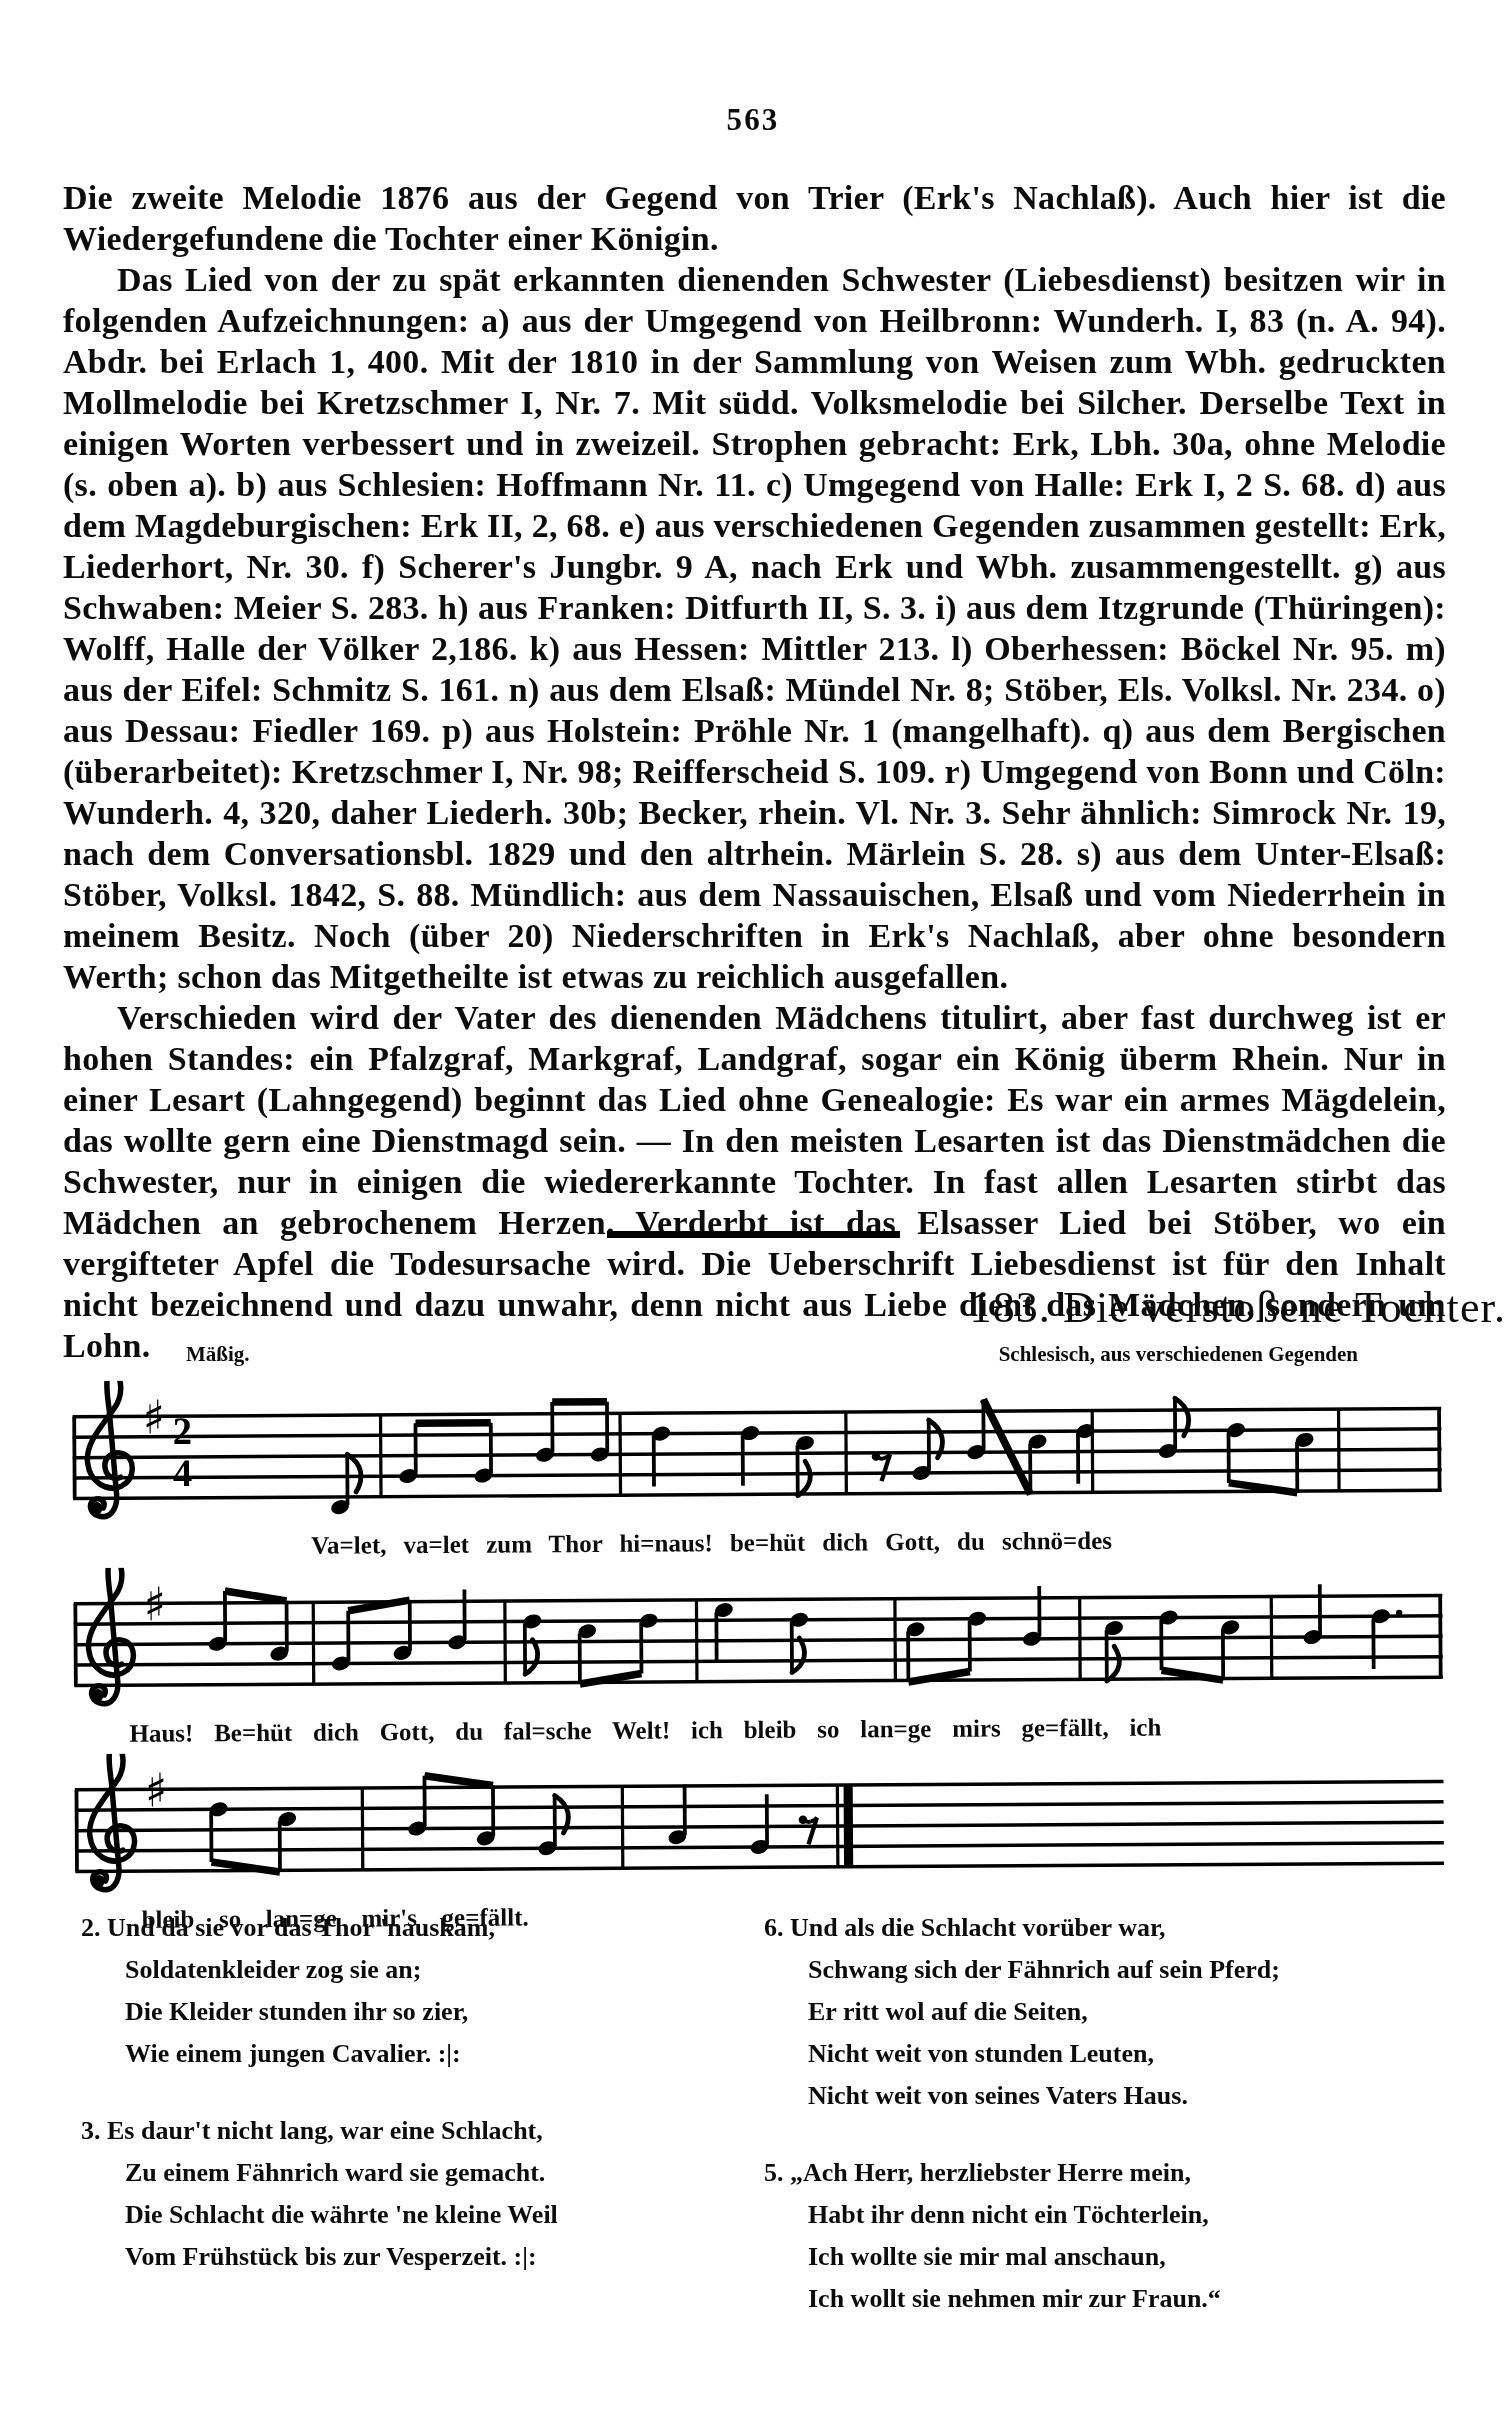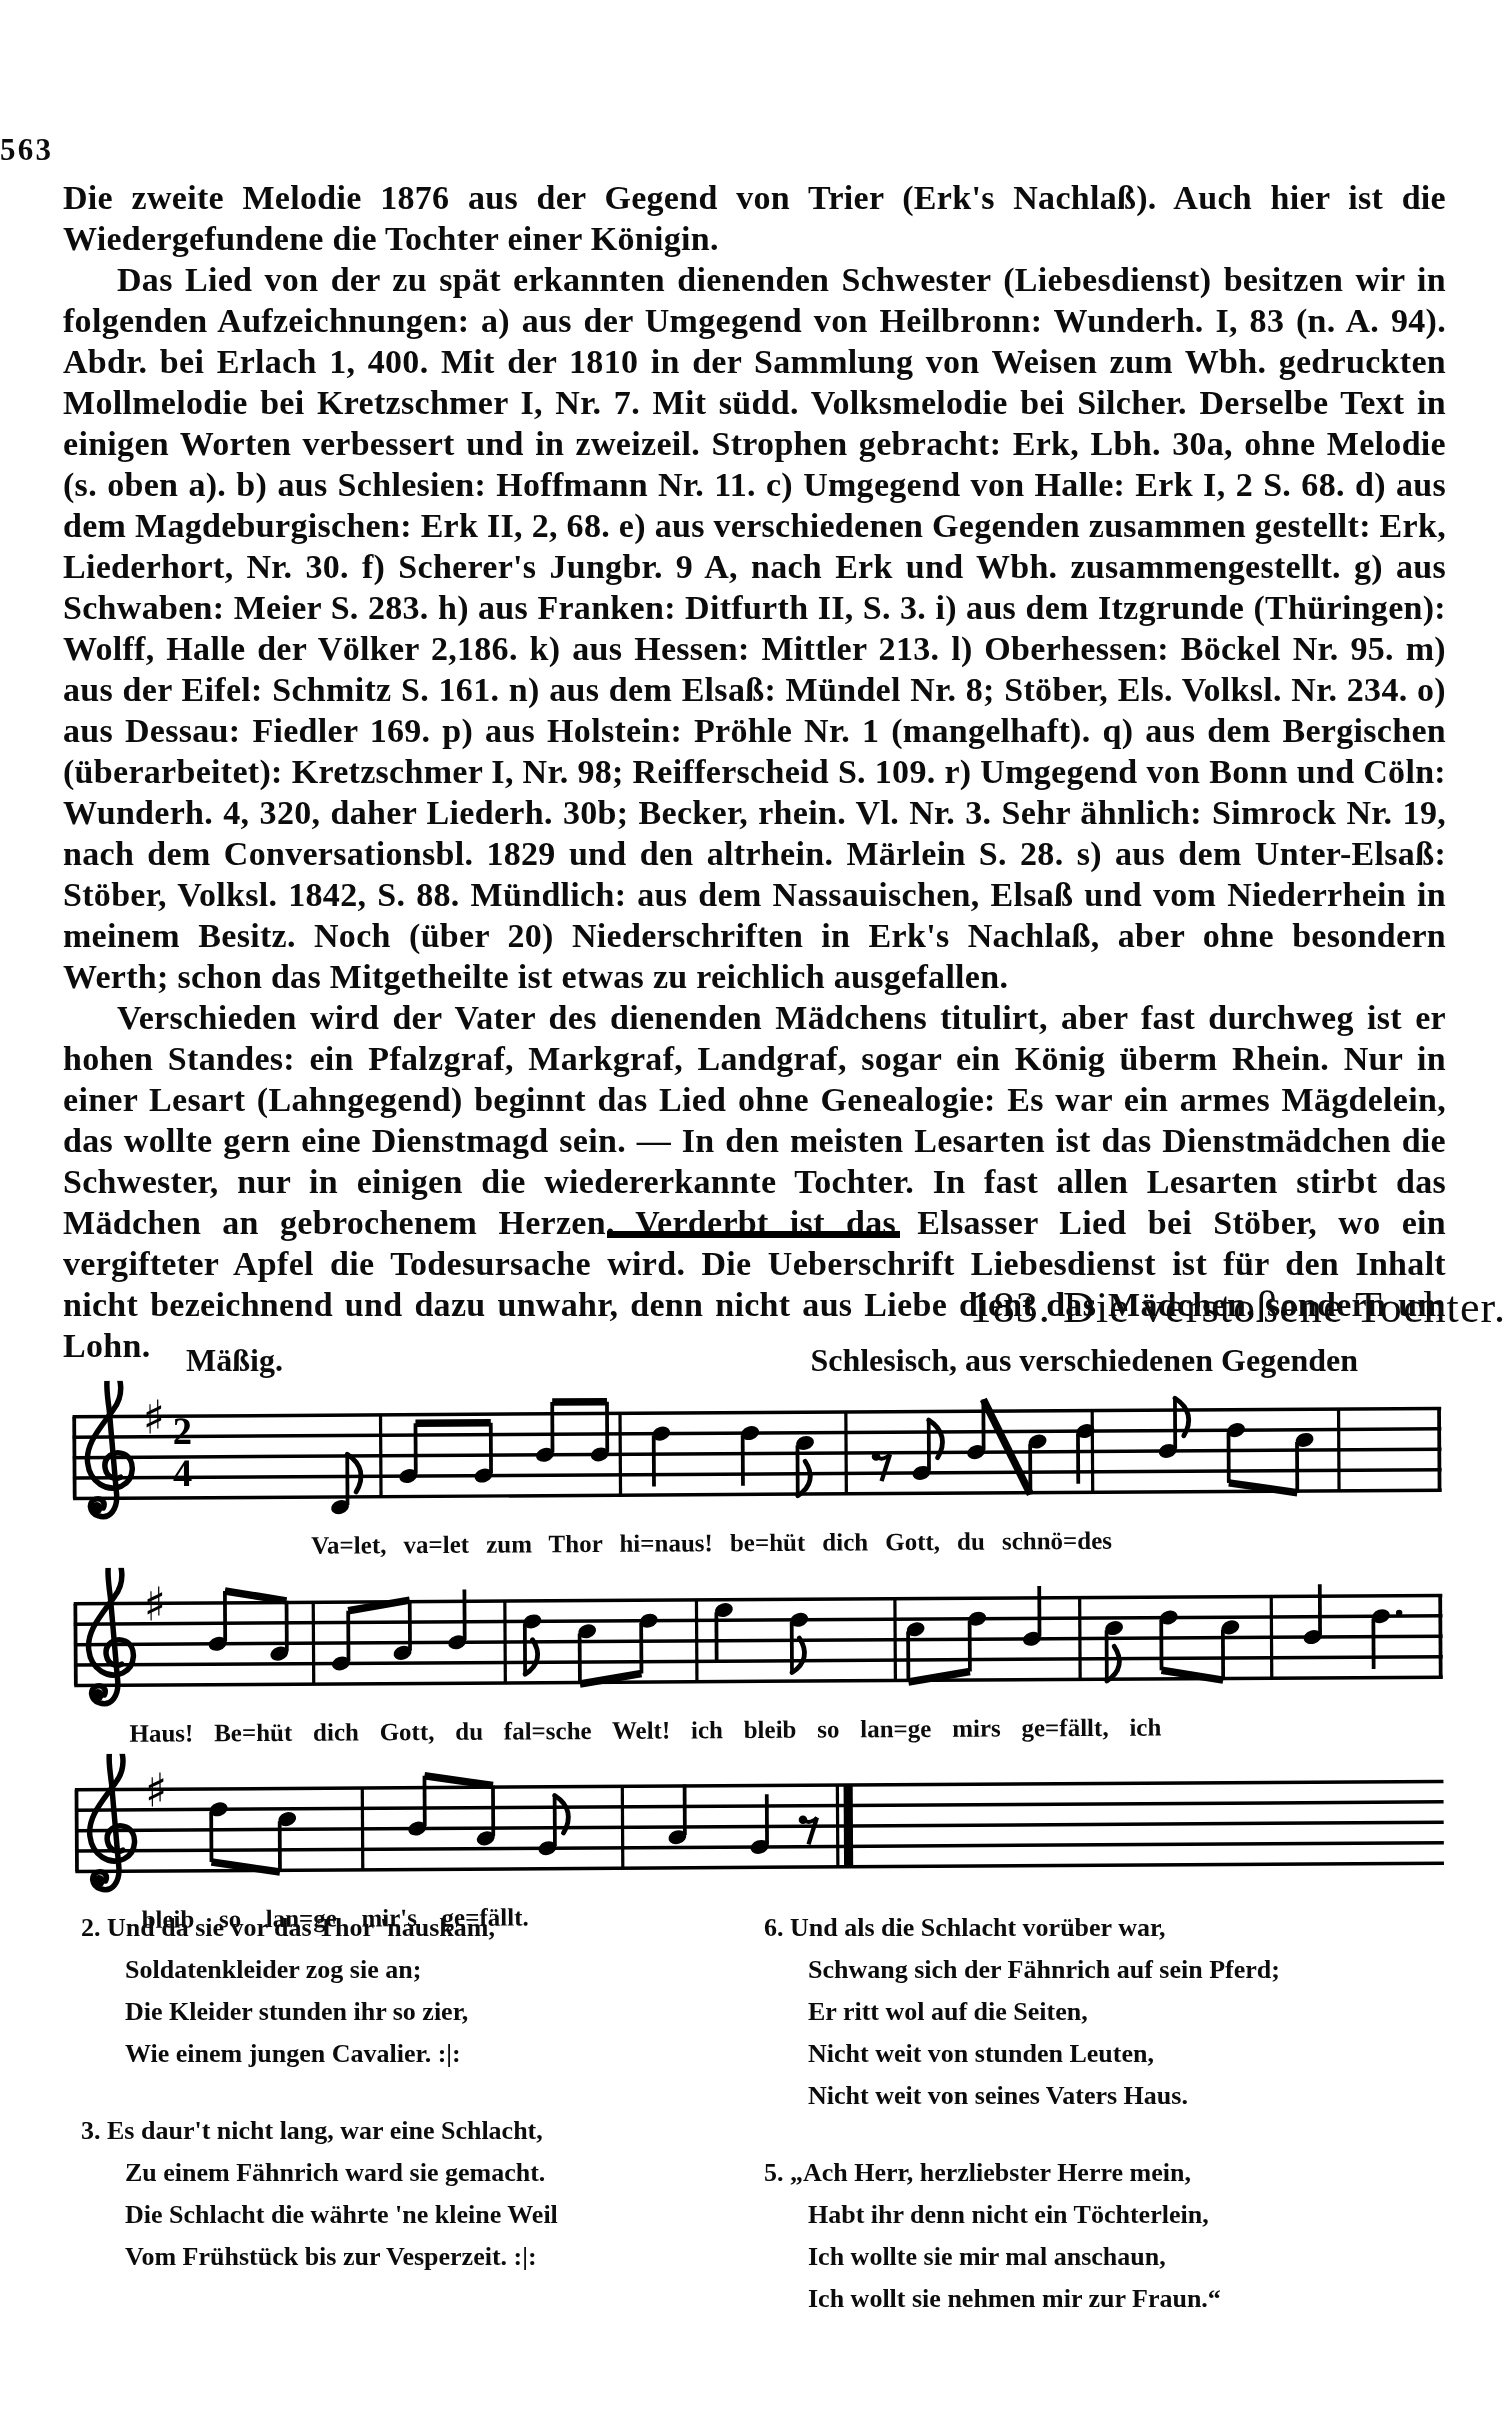--- a/index.html
+++ b/index.html
@@ -1,31 +1,31 @@
 <!DOCTYPE html>
 <html style="font-size:8.6px"><head>
 <meta charset="utf-8">
 <style>
   html,body{margin:0;padding:0;background:#e8e6e0;}
   .page{
     position:relative;width:1506px;height:2426px;background:#ffffff;
     font-family:"Liberation Serif","DejaVu Serif",serif;color:#0c0c0c;
     overflow:hidden;
   }
-  .page-number{position:absolute;top:102px;left:0;width:100%;text-align:left;
-    font-size:31px;font-weight:700;letter-spacing:2.2px;margin-top:30px;}
+  .page-number{position:absolute;top:102px;left:0;width:100%;text-align:center;
+    font-size:31px;font-weight:700;letter-spacing:2.2px;}
   .commentary{position:absolute;top:177px;left:63px;width:1383px;}
   .commentary p{margin:0;font-size:34px;line-height:41px;font-weight:700;
     text-align:justify;letter-spacing:0.3px;}
   .commentary p.indent{text-indent:54px;}
   .separator{position:absolute;top:1231px;left:607px;width:293px;height:7px;background:#000;}
   .song-title{position:absolute;top:1253px;left:0;width:100%;text-align:right;
     font-size:44px;font-weight:400;letter-spacing:1.1px;}
   .tempo-row{position:absolute;top:1342px;left:186px;width:1172px;display:flex;
-    justify-content:space-between;font-size:32px;font-weight:700;}
+    justify-content:space-between;font-size:21px;font-weight:700;}
   .music-block{position:absolute;top:1377px;left:59px;width:1388px;transform:rotate(-0.35deg);}
   .staff-system{margin:0 0 6.5px 0;}
   .staff-system svg{display:block;}
   .staff-lyrics{font-size:25px;font-weight:700;margin-top:-15px;white-space:nowrap;}
   .lyr-0{padding-left:253px;word-spacing:10.8px;}
   .lyr-1{padding-left:70px;word-spacing:14.5px;}
   .lyr-2{padding-left:81px;word-spacing:18.3px;}
   .verses{position:absolute;top:1907px;left:81px;width:1377px;display:flex;}
   .verse-col{width:683px;}
   .verse{margin-bottom:35px;}

